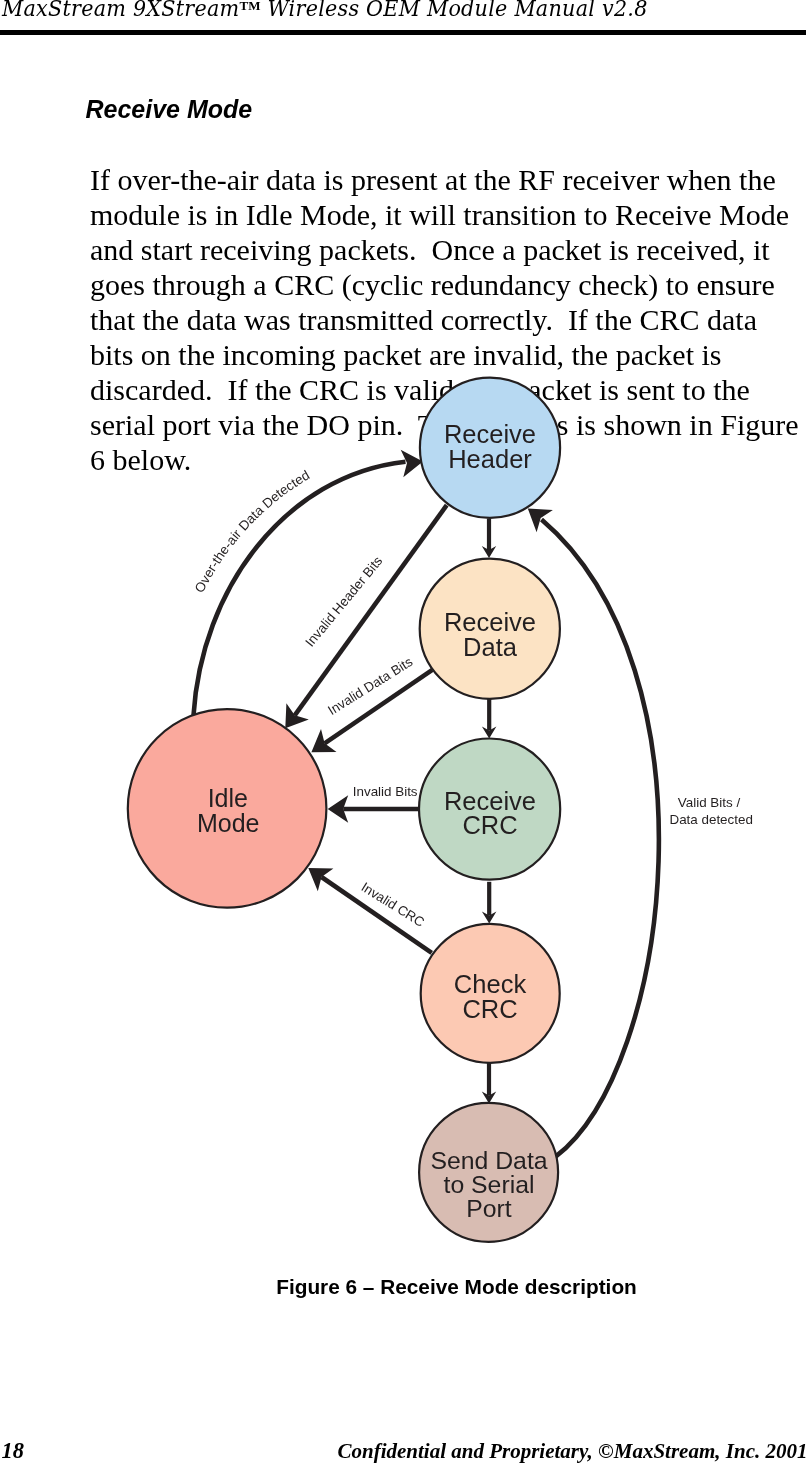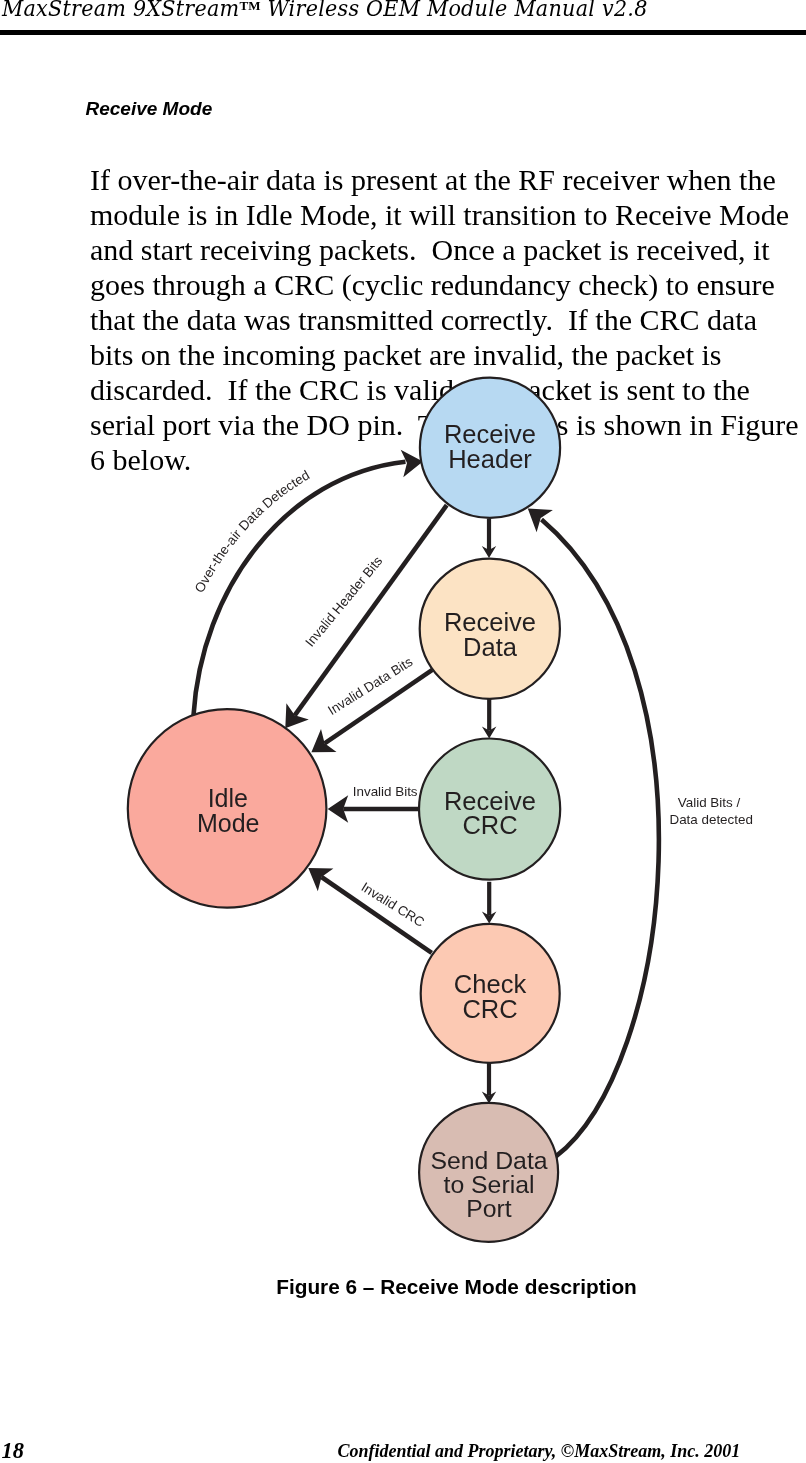--- a/index.html
+++ b/index.html
@@ -6,33 +6,33 @@
   html,body{margin:0;padding:0;-webkit-font-smoothing:antialiased;}
   body{width:806px;height:1463px;background:#ffffff;overflow:hidden;
        font-family:"Liberation Serif",serif;color:#000;}
   .page{position:relative;width:806px;height:1463px;}
   .hdr-text{position:absolute;left:2px;top:-5px;font-family:"DejaVu Serif",serif;
             font-stretch:condensed;font-style:italic;font-weight:normal;
             font-size:23px;white-space:nowrap;line-height:22px;letter-spacing:0.26px;}
   .hdr-text .tm{font-family:"Liberation Serif",serif;font-size:13px;font-style:normal;font-weight:bold;vertical-align:6px;letter-spacing:0.1px;}
   .hdr-rule{position:absolute;left:0;top:30px;width:806px;height:5px;background:#000;}
   .h1{position:absolute;left:85.5px;top:93.5px;margin:0;font-family:"Liberation Sans",sans-serif;
-      font-weight:bold;font-style:italic;font-size:19px;line-height:30px;}
+      font-weight:bold;font-style:italic;font-size:25px;line-height:30px;}
   .para{position:absolute;left:86px;top:158px;margin:4px;width:712px;font-size:30px;line-height:35px;
         text-align:left;white-space:pre-wrap;}
   .figwrap{position:absolute;left:0px;top:0px;width:806px;height:1215px;}
   .diagram{display:block;}
   .nodetext{font-family:"Liberation Sans",sans-serif;font-size:25.5px;fill:#231f20;}
   .edgetext{font-family:"Liberation Sans",sans-serif;font-size:13.4px;fill:#231f20;}
   .nodetext.sm{font-size:24.8px;}
   .nodetext.xs{font-size:25px;}
   .caption{position:absolute;left:84px;top:1276px;width:745px;text-align:center;
            font-family:"Liberation Sans",sans-serif;font-weight:bold;font-size:20.8px;line-height:22px;}
   .foot-page{position:absolute;left:1.5px;top:1441px;font-style:italic;font-weight:bold;font-size:22.5px;line-height:20px;}
-  .foot-right{position:absolute;left:337.5px;top:1441px;font-style:italic;font-weight:bold;font-size:18px;line-height:20px;white-space:nowrap;}
+  .foot-right{position:absolute;left:337.5px;top:1441px;font-style:italic;font-weight:bold;font-size:21px;line-height:20px;white-space:nowrap;}
 </style>
 </head>
 <body>
 
 <div class="page">
   <div class="hdr-text"><span>MaxStream 9XStream</span><span class="tm">TM</span><span> Wireless OEM Module Manual v2.8</span></div>
   <div class="hdr-rule"></div>
   <h1 class="h1">Receive Mode</h1>
   <p class="para">If over-the-air data is present at the RF receiver when the module is in Idle Mode, it will transition to Receive Mode and start receiving packets.  Once a packet is received, it goes through a CRC (cyclic redundancy check) to ensure that the data was transmitted correctly.  If the CRC data bits on the incoming packet are invalid, the packet is discarded.  If the CRC is valid, the packet is sent to the serial port via the DO pin.  This process is shown in Figure 6 below.</p>
   <div class="figwrap">

